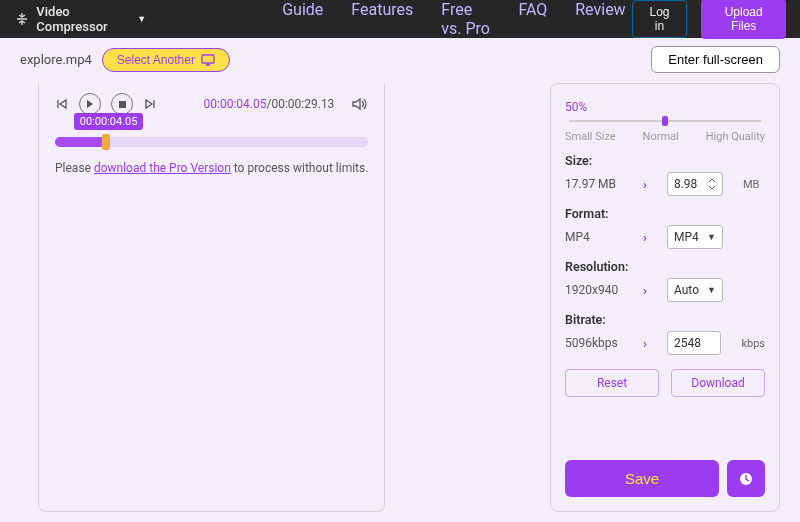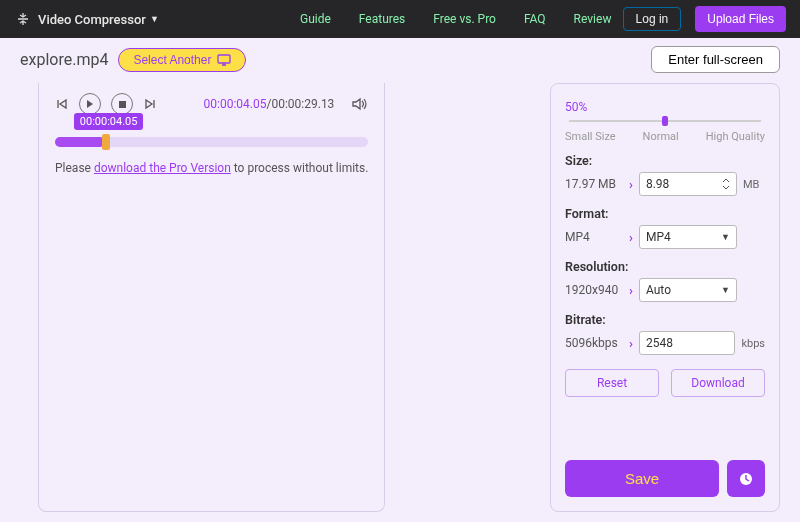--- a/index.html
+++ b/index.html
@@ -4,26 +4,26 @@
 <style>
   html,body{margin:0;padding:0;font-family:-apple-system,BlinkMacSystemFont,"Segoe UI",Roboto,sans-serif;font-size:13px;color:#333;background:#f4eefc;}
   *{box-sizing:border-box;}
   .app{width:800px;height:522px;display:flex;flex-direction:column;}
   
   .topbar{height:38px;background:#262628;color:#e6e6e6;display:flex;align-items:center;padding:0 14px;gap:6px;}
   .brand-icon{width:18px;height:18px;display:flex;align-items:center;justify-content:center;}
   .brand{font-size:13px;font-weight:500;display:flex;align-items:center;gap:4px;}
   .brand .caret{font-size:9px;}
   .nav{display:flex;gap:28px;margin-left:auto;margin-right:auto;padding-left:130px;}
-  .nav a{color:#86efac;text-decoration:none;font-size:12px;cursor:pointer;}
+  .nav a{color:#c4b5fd;text-decoration:none;font-size:16px;cursor:pointer;}
   .login{border:1px solid #0369a1;background:transparent;color:#eee;border-radius:4px;padding:4px 12px;font-size:12px;margin-right:8px;cursor:pointer;}
   .upload{background:#9b3cf0;color:#fff;border:none;border-radius:4px;padding:6px 12px;font-size:12px;cursor:pointer;}
   
   .subheader{display:flex;align-items:center;padding:8px 20px 6px;gap:10px;}
-  .filename{color:#4a4a4a;font-size:16px;}
+  .filename{color:#4a4a4a;font-size:13px;}
   .select-another{border:1.5px solid #9b3cf0;color:#9b3cf0;background:#fde047;border-radius:20px;padding:4px 14px;font-size:12px;display:flex;align-items:center;gap:6px;cursor:pointer;}
   .fullscreen{margin-left:auto;border:1px solid #999;border-radius:6px;background:#fff;padding:5px 16px;font-size:13px;cursor:pointer;}
   
   .body{flex:1;display:flex;gap:14px;padding:4px 20px 10px;}
   .left{flex:1;display:flex;flex-direction:row;padding-left:18px;}
   .video{position:relative;height:268px;border-radius:6px;overflow:hidden;background:#6b7b88;}
   .sky{position:absolute;inset:0;background:linear-gradient(180deg,#b9c5c7 0%,#cdd7d6 30%,#d9e0dc 60%,#a9b8af 100%);}
   .cliff{position:absolute;left:0;bottom:0;width:100%;height:70%;background:linear-gradient(100deg,#6d6a4f 0%,#7b7450 15%,#5b6158 30%,#4a5c58 50%,#2f4d4a 70%,#1e3a3b 100%);clip-path:polygon(0 30%,20% 22%,45% 25%,68% 28%,100% 50%,100% 100%,0 100%);}
   .foreground{position:absolute;left:0;bottom:0;width:40%;height:40%;background:linear-gradient(160deg,#1a2a24,#0e1c18);clip-path:polygon(0 0,30% 20%,55% 40%,100% 100%,0 100%);}
   .waterfall{position:absolute;left:40%;top:22%;width:2px;height:40px;background:rgba(255,255,255,.7);}
@@ -46,21 +46,21 @@
   
   .right{width:230px;border:1px solid #d9cce8;border-radius:8px;padding:12px 14px 14px;display:flex;flex-direction:column;background:#f4eefc;}
   .slider-wrap{margin-top:4px;}
   .slider-val{text-align:left;color:#9b3cf0;font-size:12px;margin-bottom:2px;}
   .slider{position:relative;height:10px;margin:0 4px;}
   .slider-track{position:absolute;left:0;right:0;top:4px;height:2px;background:#cfcfcf;}
   .slider-thumb{position:absolute;left:50%;top:0;width:6px;height:10px;background:#9b3cf0;border-radius:2px;transform:translateX(-50%);cursor:pointer;}
   .slider-labels{display:flex;justify-content:space-between;font-size:11px;color:#9a9a9a;margin-top:4px;}
   .field-row{margin-top:10px;}
   .field-label{font-weight:600;font-size:12.5px;}
-  .field-line{display:flex;align-items:center;gap:6px;margin-top:4px;}
+  .field-line{display:flex;align-items:center;gap:20px;margin-top:4px;}
   .field-curr{font-size:12px;color:#555;min-width:58px;}
   .arrow{color:#9b3cf0;font-weight:700;}
   .inp{flex:1;border:1px solid #bbb;border-radius:3px;background:#fff;height:24px;padding:0 6px;font-size:12px;display:flex;align-items:center;justify-content:space-between;cursor:pointer;}
   .inp .caret{font-size:9px;color:#444;}
   .unit{font-size:11px;color:#666;min-width:22px;}
   .btnrow{display:flex;gap:12px;margin-top:14px;}
   .ghost{flex:1;border:1px solid #c9a8ef;color:#9b3cf0;background:transparent;border-radius:4px;padding:6px 0;font-size:12px;cursor:pointer;text-align:center;}
   .save-row{margin-top:auto;display:flex;gap:8px;}
   .save{flex:1;background:#9b3cf0;color:#fde047;border:none;border-radius:6px;font-size:15px;padding:10px 0;cursor:pointer;}
   .clock{width:38px;background:#9b3cf0;border-radius:6px;display:flex;align-items:center;justify-content:center;cursor:pointer;color:#fff;}

